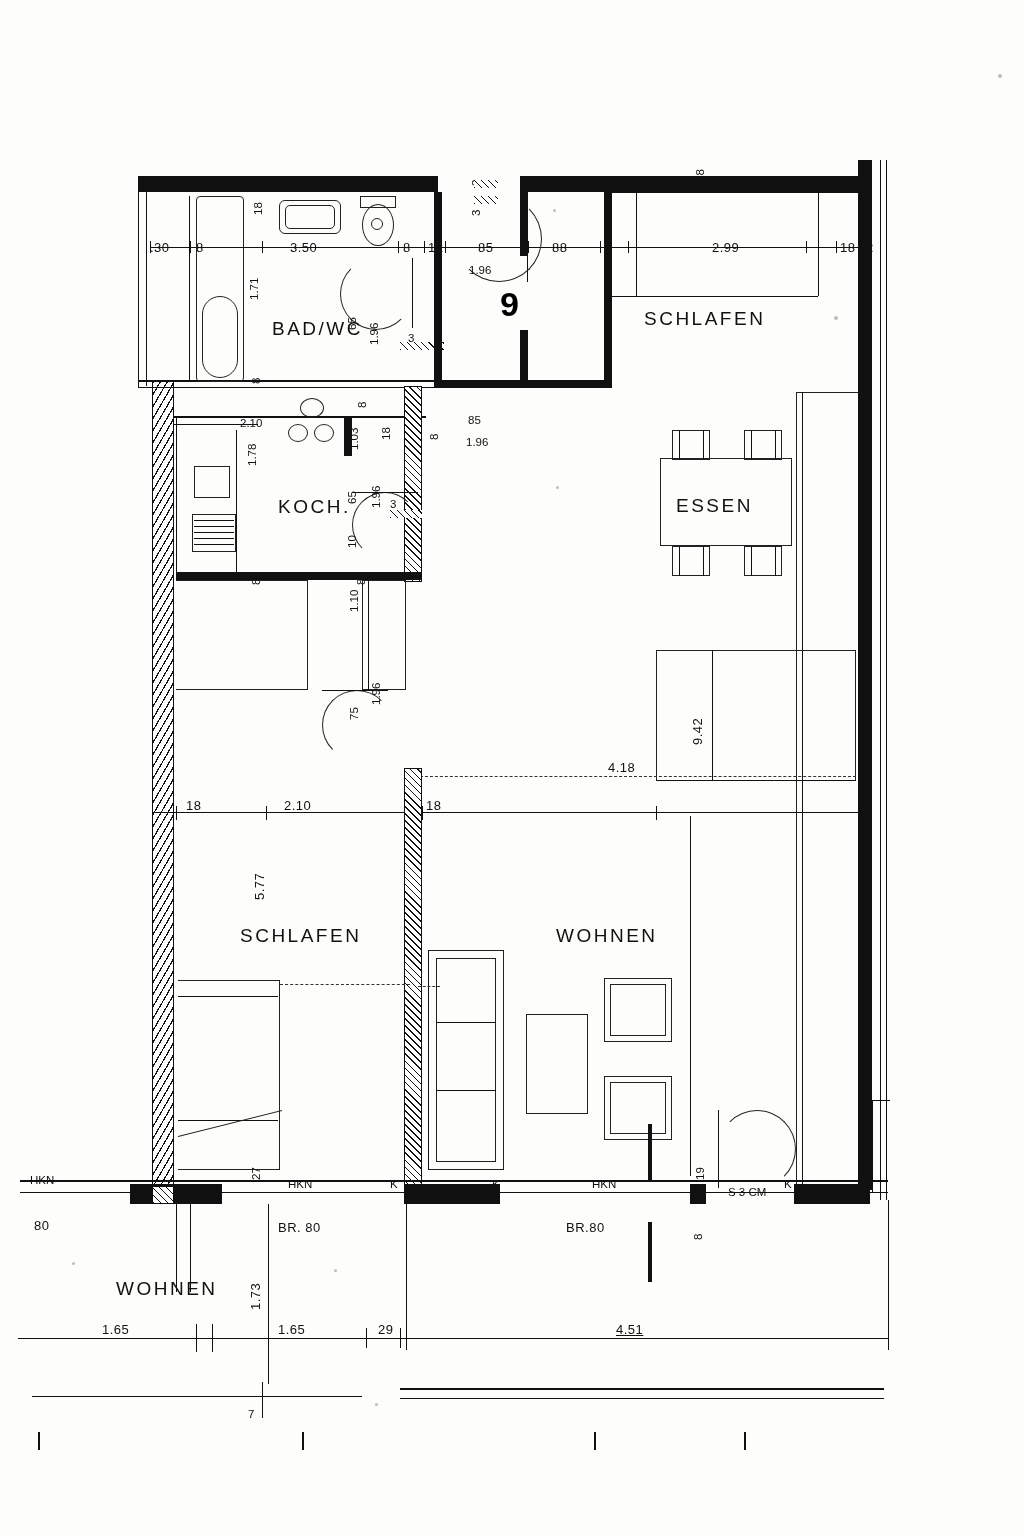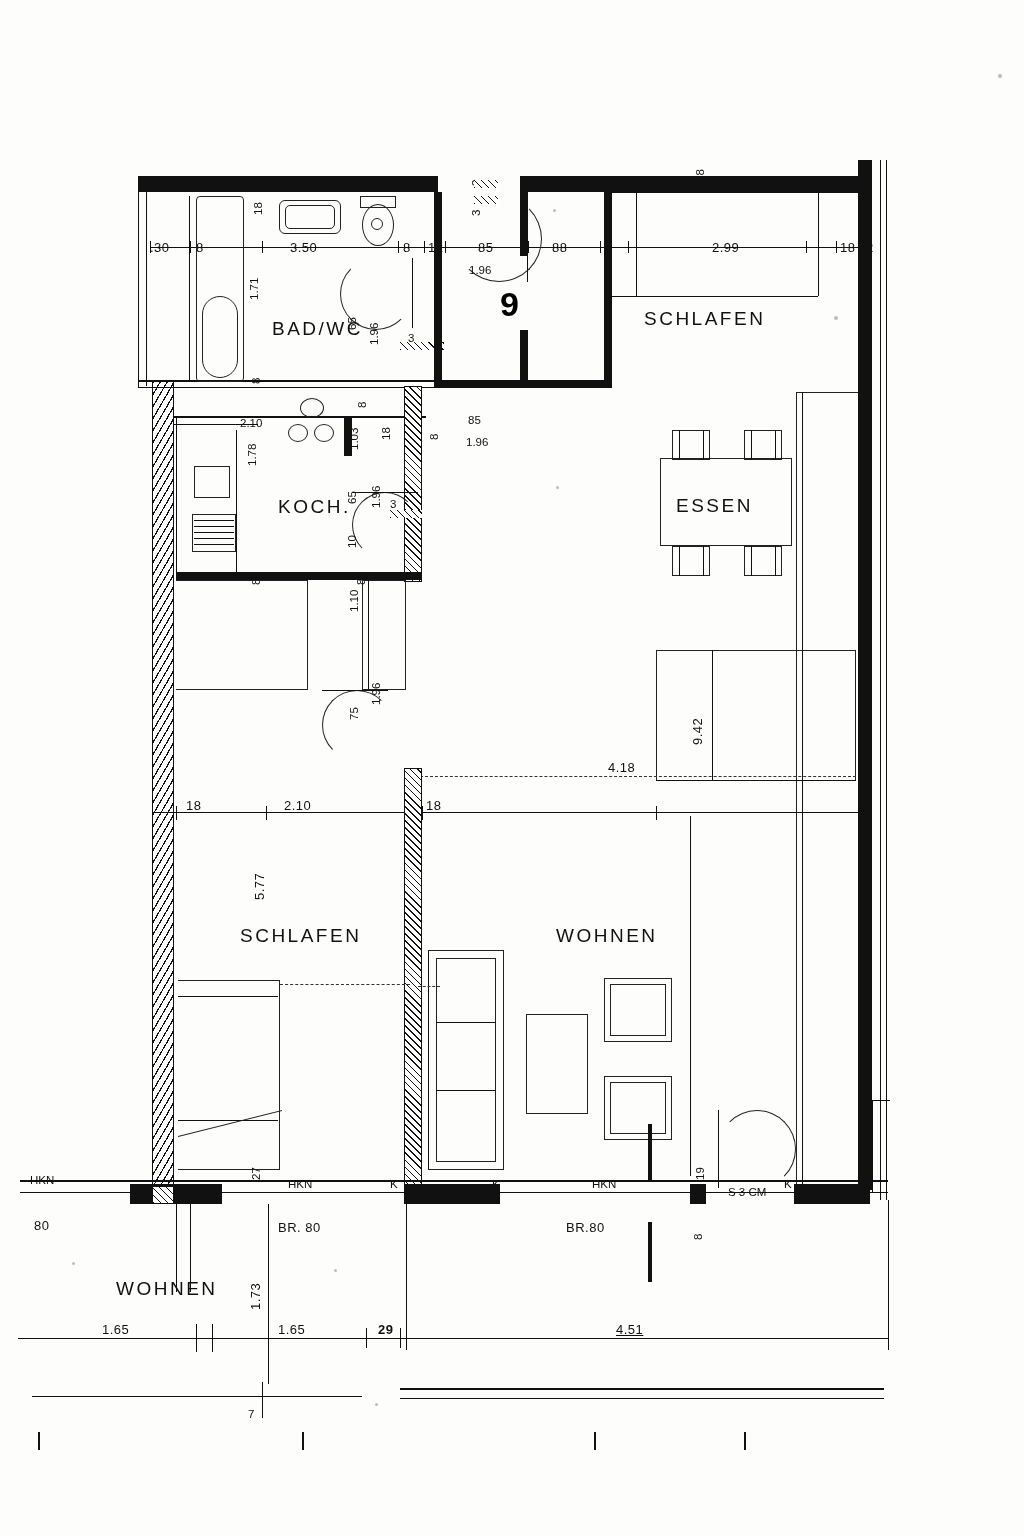--- a/index.html
+++ b/index.html
@@ -343,21 +343,21 @@
 
   <div class="vline" style="left:176px; top:1204px; height:88px;"></div>
   <div class="vline" style="left:190px; top:1204px; height:88px;"></div>
   <div class="vline" style="left:268px; top:1204px; height:180px;"></div>
   <div class="vline" style="left:406px; top:1204px; height:146px;"></div>
   <div class="vline" style="left:888px; top:1200px; height:150px;"></div>
 
   <div class="hline" style="left:18px; top:1338px; width:870px;"></div>
   <div class="lbl dim" style="left:102px; top:1322px;">1.65</div>
   <div class="lbl dim" style="left:278px; top:1322px;">1.65</div>
-  <div class="lbl dim" style="left:378px; top:1322px;font-weight:bold;">29</div>
+  <div class="lbl dim" style="left:378px; top:1322px;">29</div>
   <div class="lbl dim" style="left:616px; top:1322px;text-decoration:underline;">4.51</div>
   <div class="tick" style="left:196px; top:1324px; width:1px; height:28px;"></div>
   <div class="tick" style="left:212px; top:1324px; width:1px; height:28px;"></div>
   <div class="tick" style="left:366px; top:1328px; width:1px; height:20px;"></div>
   <div class="tick" style="left:400px; top:1328px; width:1px; height:20px;"></div>
 
   <div class="hline" style="left:32px; top:1396px; width:330px;"></div>
   <div class="hline-th" style="left:400px; top:1388px; width:484px;"></div>
   <div class="hline" style="left:400px; top:1398px; width:484px;"></div>
   <div class="vline" style="left:262px; top:1382px; height:36px;"></div>

